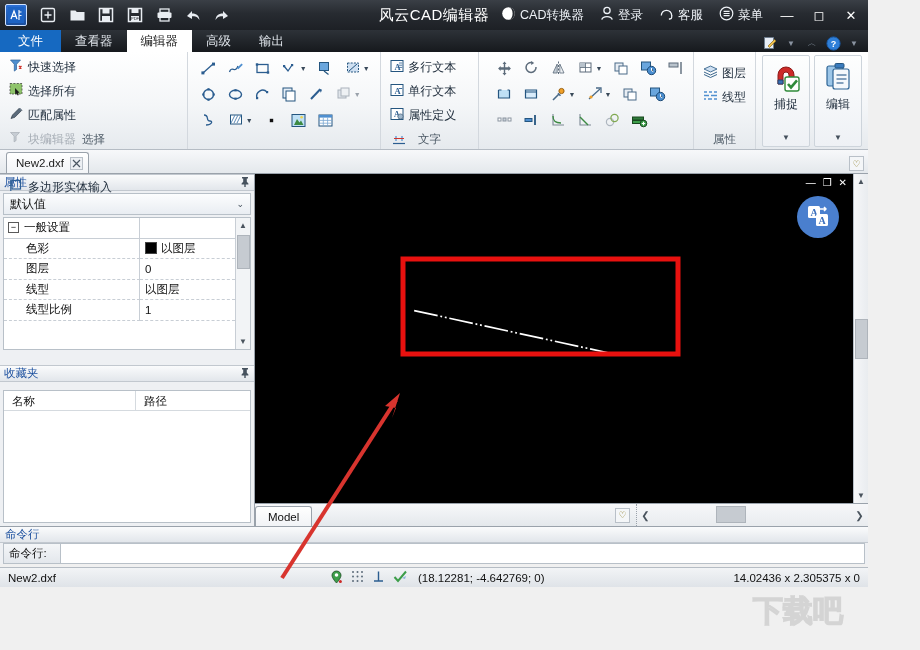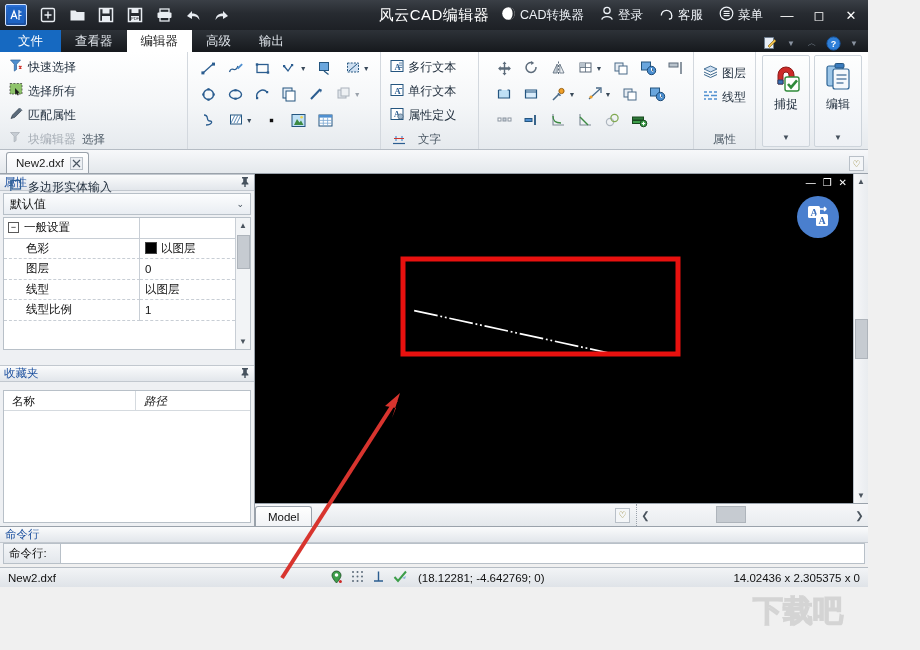--- a/index.html
+++ b/index.html
@@ -171,21 +171,21 @@
     display:flex;flex-direction:column;align-items:center;
   }
   .vsb .arr{ width:15px;height:15px;display:flex;align-items:center;justify-content:center;
              font-size:8px;color:#4a545e;cursor:pointer;}
   .vsb .thumb{ width:13px;height:34px;background:#c6cbd1;border:1px solid #aeb4bb;margin-top:2px;}
   .vsb .track{ flex:1; }
   .favtable{ flex:1;margin:8px 3px 3px 3px;background:#fff;border:1px solid #b8c0c8;}
   .favhead{ display:flex;height:20px;border-bottom:1px solid #d5dadf;}
   .favhead div{ font-size:11.5px;color:#111;padding:3px 0 0 8px;}
   .favhead .c1{ width:132px;border-right:1px solid #d5dadf;}
-  .favhead .c2{ flex:1;font-style:italic;}
+  .favhead .c2{ flex:1;}
 
   
   .canvaswrap{ flex:1; display:flex; flex-direction:column; position:relative;}
   .canvasrow{ flex:1; display:flex; }
   .canvas{
     flex:1; background:#000; position:relative; overflow:hidden;
   }
   .mdibtns{
     position:absolute; top:4px; right:6px; display:flex; gap:7px; color:#fff; z-index:4;
   }

